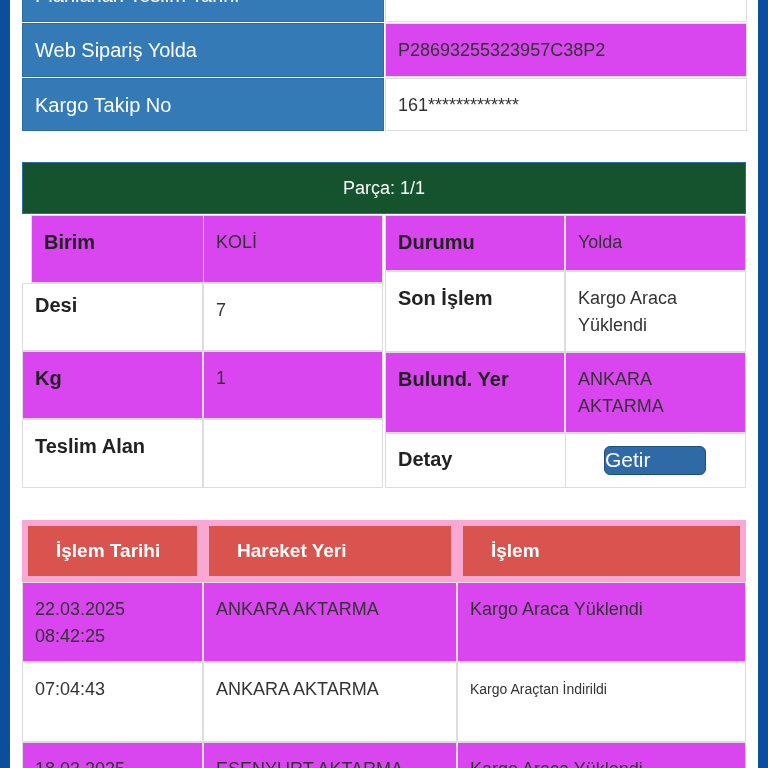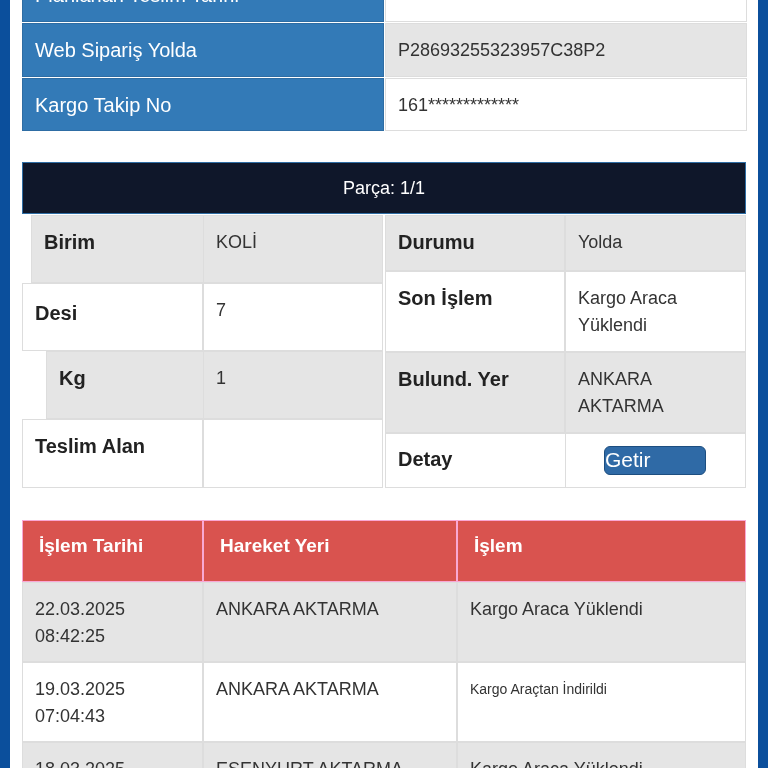--- a/index.html
+++ b/index.html
@@ -2,25 +2,25 @@
 <html><head>
 <meta charset="utf-8">
 <style>
   * { box-sizing: border-box; margin: 0; padding: 0; }
   html, body { width: 768px; height: 768px; overflow: hidden; }
   body { background: #0b4f9c; font-family: "Liberation Sans", sans-serif; position: relative; }
   .inner { position: absolute; left: 10px; top: 0; width: 748px; height: 768px; background: #ffffff; overflow: hidden; }
   .abs { position: absolute; }
   .cell { position: absolute; border: 1px solid #dddddd; font-size: 20px; color: #333; padding: 13px 12px; line-height: 27px; }
   .lbl-blue { background: #337ab7; color: #fff; border-color: #2e6da4; }
-  .gray { background: #e5e5e5; }
+  .gray { background: #d946ef; }
   .white { background: #ffffff; }
   .bold { font-weight: bold; color: #222; }
-  .hdr-blue { background: #0f172a; color: #fff; text-align: center; font-size: 18px; border: 1px solid #2e6da4; display:flex; align-items:center; justify-content:center; }
-  .hdr-red { background: #d9534f; color: #fff; font-weight: bold; font-size: 19px; border: 1px solid #f9a8d4; padding: 14px 16px; }
+  .hdr-blue { background: #14532d; color: #fff; text-align: center; font-size: 18px; border: 1px solid #2e6da4; display:flex; align-items:center; justify-content:center; }
+  .hdr-red { background: #d9534f; color: #fff; font-weight: bold; font-size: 19px; border: 6px solid #f9a8d4; padding: 14px 28px; }
   .btn { position: absolute; background: #2f6aa6; color: #fff; border: 1px solid #1d4e80; border-radius: 6px; font-size: 21px; text-align: left; line-height: 26px; cursor: pointer; }
 </style>
 </head>
 <body>
 
 <div class="inner">
 
   <div>
     <div class="cell lbl-blue" style="left:12px; top:-32px; width:362px; height:54px;">Planlanan Teslim Tarihi</div>
     <div class="cell white" style="left:375px; top:-32px; width:362px; height:54px; padding-top:0; line-height:0px;"></div>
@@ -31,24 +31,24 @@
     <div class="cell lbl-blue" style="left:12px; top:78px; width:362px; height:53px;">Kargo Takip No</div>
     <div class="cell white" style="left:375px; top:78px; width:362px; height:53px; font-size:18px;">161*************</div>
   </div>
 
   <div>
     <div class="abs hdr-blue" style="left:12px; top:162px; width:724px; height:52px;">Parça: 1/1</div>
 
     <div class="cell gray bold" style="left:21px; top:215px; width:181px; height:68px;">Birim</div>
     <div class="cell gray" style="left:193px; top:215px; width:180px; height:68px; font-size:18px;">KOLİ</div>
 
-    <div class="cell white bold" style="left:12px; top:283px; width:181px; height:68px; padding-top:16px;">Desi</div>
+    <div class="cell white bold" style="left:12px; top:283px; width:181px; height:68px; padding-top:8px;">Desi</div>
     <div class="cell white" style="left:193px; top:283px; width:180px; height:68px; font-size:18px;">7</div>
 
-    <div class="cell gray bold" style="left:12px; top:351px; width:181px; height:68px;margin-left:24px;">Kg</div>
+    <div class="cell gray bold" style="left:12px; top:351px; width:181px; height:68px;">Kg</div>
     <div class="cell gray" style="left:193px; top:351px; width:180px; height:68px; font-size:18px;">1</div>
 
     <div class="cell white bold" style="left:12px; top:419px; width:181px; height:69px;">Teslim Alan</div>
     <div class="cell white" style="left:193px; top:419px; width:180px; height:69px; font-size:18px;"></div>
 
     <div class="cell gray bold" style="left:375px; top:215px; width:180px; height:56px;">Durumu</div>
     <div class="cell gray" style="left:555px; top:215px; width:181px; height:56px; font-size:18px;">Yolda</div>
 
     <div class="cell white bold" style="left:375px; top:271px; width:180px; height:81px;">Son İşlem</div>
     <div class="cell white" style="left:555px; top:271px; width:181px; height:81px; font-size:18px;">Kargo Araca Yüklendi</div>
@@ -67,21 +67,20 @@
     <div class="abs hdr-red" style="left:447px; top:520px; width:289px; height:62px;">İşlem</div>
 
     <div class="cell gray" style="left:12px; top:582px; width:181px; height:80px; font-size:18px;">
         <div>22.03.2025</div>
         <div>08:42:25</div>
       </div>
     <div class="cell gray" style="left:193px; top:582px; width:254px; height:80px; font-size:18px;">ANKARA AKTARMA</div>
     <div class="cell gray" style="left:447px; top:582px; width:289px; height:80px; font-size:18px;">Kargo Araca Yüklendi</div>
 
     <div class="cell white" style="left:12px; top:662px; width:181px; height:80px; font-size:18px;">
-        <div>19.03.2025</div>
         <div>07:04:43</div>
       </div>
     <div class="cell white" style="left:193px; top:662px; width:254px; height:80px; font-size:18px;">ANKARA AKTARMA</div>
     <div class="cell white" style="left:447px; top:662px; width:289px; height:80px; font-size:14px;">Kargo Araçtan İndirildi</div>
 
     <div class="cell gray" style="left:12px; top:742px; width:181px; height:80px; font-size:18px;">
         <div>18.03.2025</div>
         <div></div>
       </div>
     <div class="cell gray" style="left:193px; top:742px; width:254px; height:80px; font-size:18px;">ESENYURT AKTARMA</div>

